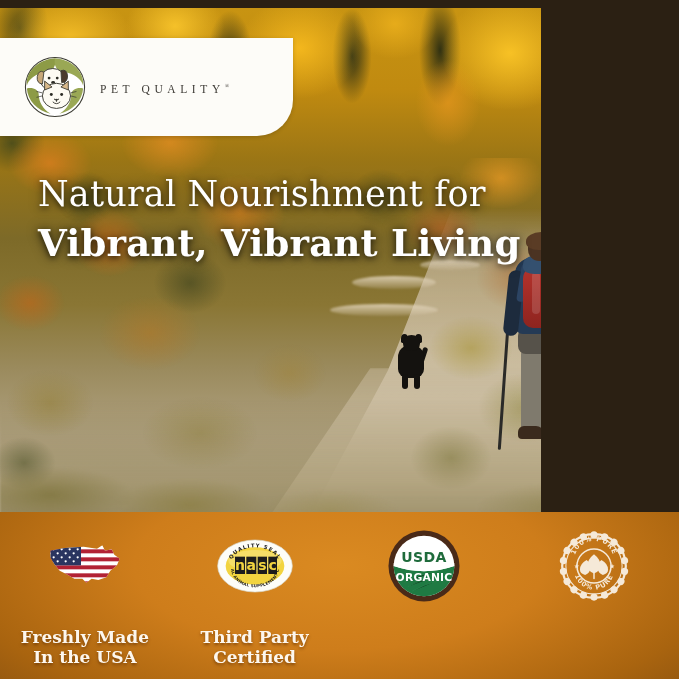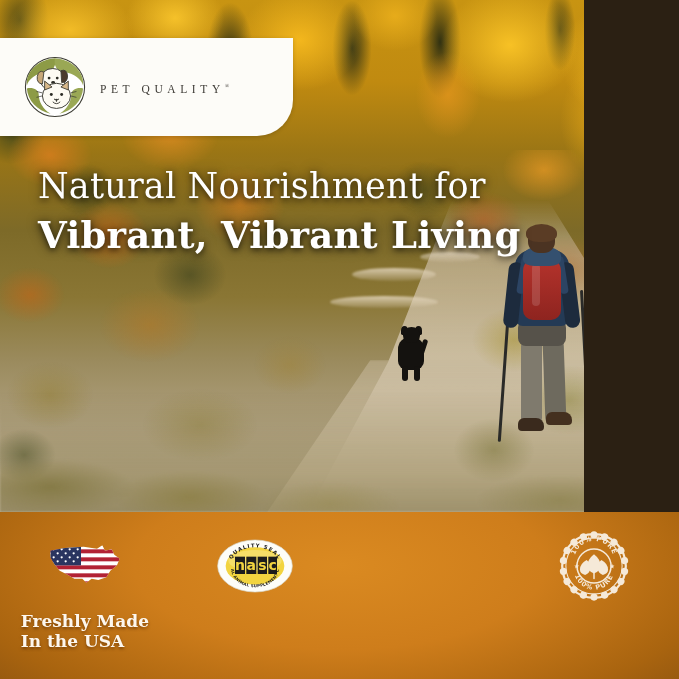--- a/index.html
+++ b/index.html
@@ -16,22 +16,22 @@
     position: relative;
     width: 679px;
     height: 679px;
     overflow: hidden;
     background: #2b2013;
   }
 
   
   .photo {
     position: absolute;
-    left: 0; top: 0;
-    width: 584px;
+    left: 0; top: 8px;
+    width: 541px;
     height: 512px;
     overflow: hidden;
     background: #6b5423;
   }
 
   
   .photo-base {
     position: absolute;
     inset: 0;
     background:
@@ -237,22 +237,22 @@
     display: flex;
     flex-direction: column;
     align-items: center;
     padding-top: 17px;
   }
   .badge-art {
     width: 80px; height: 74px;
     display: flex; align-items: center; justify-content: center;
   }
   .badge-label {
-    margin-top: 8px;
-    text-align: left;
+    margin-top: 24px;
+    text-align: center;
     color: #fdf7ee;
     font-family: "DejaVu Serif", "Liberation Serif", serif;
     font-weight: 700;
     font-size: 17px;
     line-height: 1.2;
     text-shadow: 0 2px 3px rgba(90,44,4,.6);
     white-space: pre-line;
   }
 </style>
 </head>
@@ -410,23 +410,40 @@
               <text x="86.5" y="48">c</text>
             </g>
             <text font-family="'DejaVu Sans',sans-serif" font-size="8" font-weight="bold" fill="#1c1c1c" letter-spacing="1.6">
               <textPath href="#nascTop" startOffset="50%" text-anchor="middle">QUALITY SEAL</textPath>
             </text>
             <text font-family="'DejaVu Sans',sans-serif" font-size="6" font-weight="bold" fill="#1c1c1c" letter-spacing=".4">
               <textPath href="#nascBot" startOffset="50%" text-anchor="middle">NATIONAL ANIMAL SUPPLEMENT COUNCIL</textPath>
             </text>
           </svg>
         </span>
+        <span class="badge-label">Third Party
+Certified</span>
       </div>
 
       <div class="badge">
+        <span class="badge-art">
+          <svg viewBox="0 0 100 100" width="74" height="74" aria-hidden="true">
+            <circle cx="50" cy="50" r="48" fill="#4a2a18"></circle>
+            <circle cx="50" cy="50" r="41" fill="#ffffff"></circle>
+            <path d="M9 50 a41 41 0 0 0 82 0 q-41 14 -82 0 Z" fill="#1f7a43"></path>
+            <path d="M9 50 q41 14 82 0 l0 -4 q-41 13 -82 0 Z" fill="#ffffff"></path>
+            <g stroke="#2f9456" stroke-width="1" opacity=".55">
+              <path d="M24 72 q18 -10 40 -14"></path>
+              <path d="M28 78 q18 -10 38 -14"></path>
+              <path d="M34 84 q16 -9 32 -13"></path>
+            </g>
+            <text x="50" y="45" text-anchor="middle" font-family="'DejaVu Sans',sans-serif" font-weight="bold" font-size="19" fill="#1f6b3c" letter-spacing="0.5">USDA</text>
+            <text x="50" y="70" text-anchor="middle" font-family="'DejaVu Sans',sans-serif" font-weight="bold" font-size="14.5" fill="#ffffff" letter-spacing="0.3">ORGANIC</text>
+          </svg>
+        </span>
       </div>
 
       <div class="badge">
         <span class="badge-art">
           <svg viewBox="0 0 100 100" width="74" height="74" aria-hidden="true">
             <defs>
               <path id="pureTop" d="M50 16 m-27 27 a27 27 0 0 1 54 0" fill="none"></path>
               <path id="pureBot" d="M23 55 a27 27 0 0 0 54 0" fill="none"></path>
               <g id="scallop">
                 <circle cx="50" cy="5.5" r="4.6" fill="#f5e9d8"></circle>

